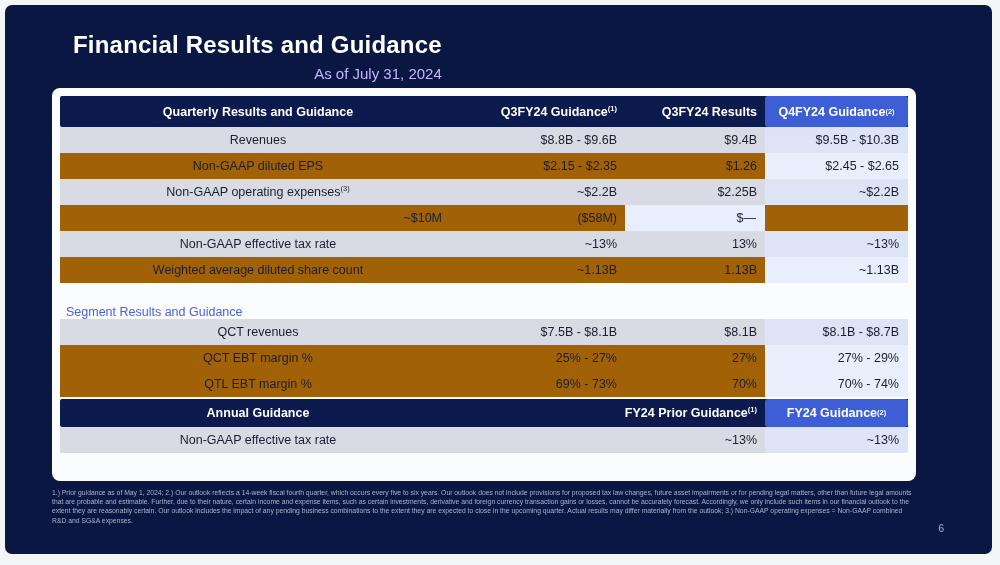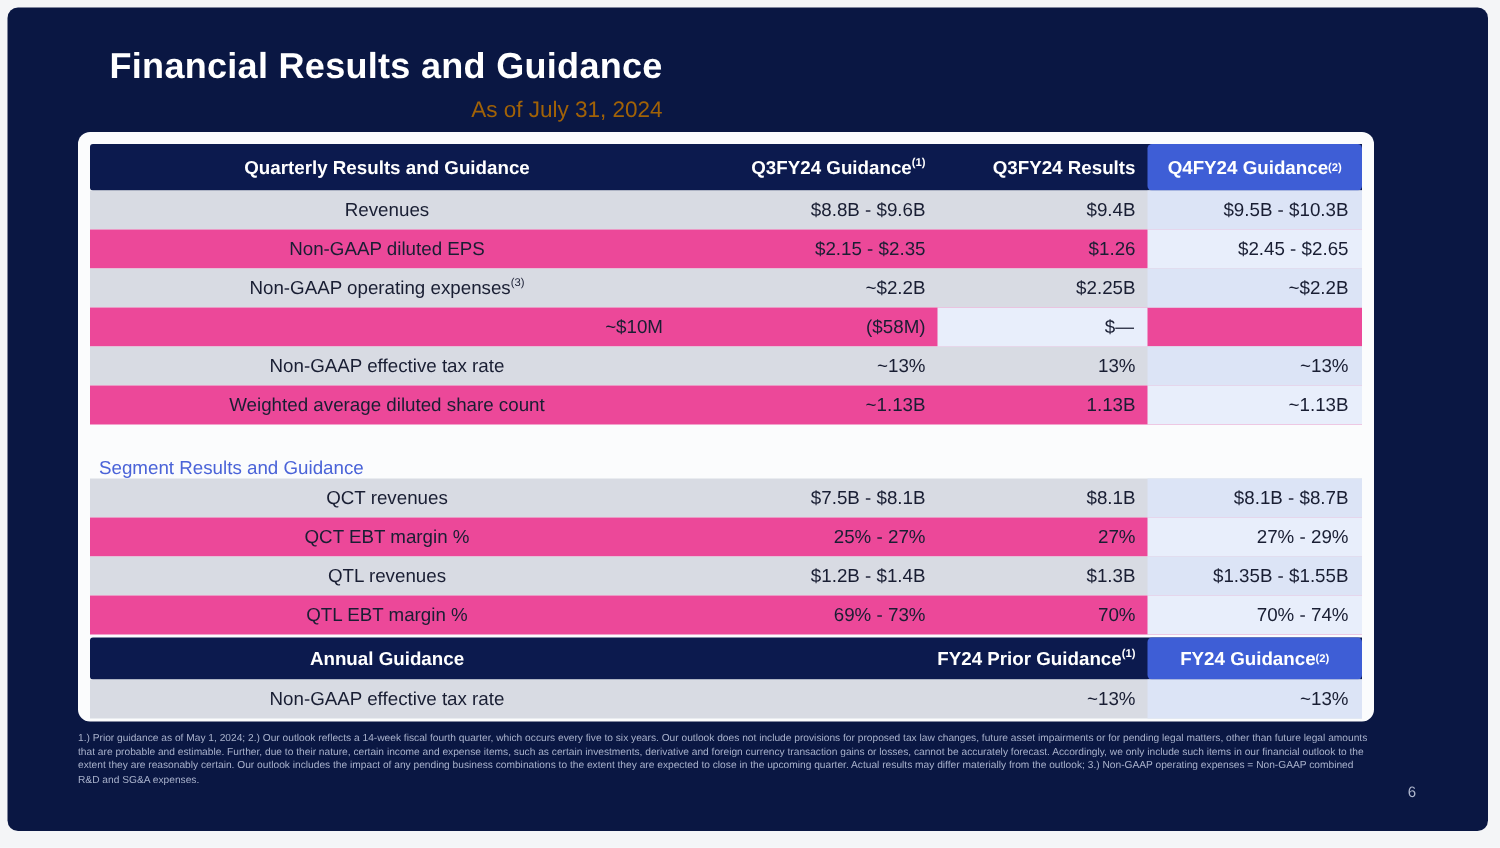--- a/index.html
+++ b/index.html
@@ -4,35 +4,35 @@
 <style>
   * { margin:0; padding:0; box-sizing:border-box; }
   html,body { width:1000px; height:565px; background:#f4f5f7; overflow:hidden;
               font-family:"Liberation Sans","DejaVu Sans",sans-serif; }
 
   .slide { position:absolute; left:5px; top:5px; width:987px; height:549px;
            background:#0a1743; border-radius:7px; }
 
   .title-block { position:absolute; left:68px; top:26px;text-align:right; }
   .slide-title { color:#ffffff; font-size:24px; font-weight:700; letter-spacing:0.2px; }
-  .slide-subtitle { color:#a16207; font-size:15px; font-weight:400; margin-top:6px; }
+  .slide-subtitle { color:#c4b5fd; font-size:15px; font-weight:400; margin-top:6px; }
 
   .card { position:absolute; left:47px; top:83px; width:864px; height:393px;
           background:#fbfcfd; border-radius:8px; padding:8px; }
 
   .trow { display:grid; grid-template-columns:1fr 175px 140px 143px; align-items:center; }
 
   .thead { height:31px; background:#0c1a4e; color:#ffffff; font-size:12.5px;
            font-weight:600; border-radius:2px 0 0 2px; }
   .thead .q4head { background:#3e5ed6; height:100%; display:flex;
                    align-items:center; justify-content:center; border-radius:3px; }
 
   .drow { height:26px; font-size:12.5px; color:#191e33; }
   .r-gray  { background:#d8dbe3; }
-  .r-light { background:#ec4899; }
+  .r-light { background:#a16207; }
   .r-gray  .cq4 { background:#dce4f6; }
   .r-light .cq4 { background:#e8eefb; }
   .cq4 { height:100%; display:flex; align-items:center; justify-content:flex-end; }
 
   .cell-label { padding-left:6px; text-align:center; }
   .cell-num   { padding-right:8px; text-align:right; }
   .cq4.cell-num { padding-right:9px; }
 
   .gap-row { height:8px; }
 
@@ -119,26 +119,20 @@
       <div class="cell-num">$7.5B - $8.1B</div>
       <div class="cell-num">$8.1B</div>
       <div class="cq4 cell-num">$8.1B - $8.7B</div>
     </div>
     <div class="trow drow r-light">
       <div class="cell-label"><span>QCT EBT margin %</span></div>
       <div class="cell-num">25% - 27%</div>
       <div class="cell-num">27%</div>
       <div class="cq4 cell-num">27% - 29%</div>
     </div>
-    <div class="trow drow r-gray">
-      <div class="cell-label"><span>QTL revenues</span></div>
-      <div class="cell-num">$1.2B - $1.4B</div>
-      <div class="cell-num">$1.3B</div>
-      <div class="cq4 cell-num">$1.35B - $1.55B</div>
-    </div>
     <div class="trow drow r-light">
       <div class="cell-label"><span>QTL EBT margin %</span></div>
       <div class="cell-num">69% - 73%</div>
       <div class="cell-num">70%</div>
       <div class="cq4 cell-num">70% - 74%</div>
     </div>
 
     <div class="trow thead annual-head">
       <div class="cell-label"><span>Annual Guidance</span></div>
       <div class="cell-num annual-prior"><span>FY24 Prior Guidance</span><sup>(1)</sup></div>

